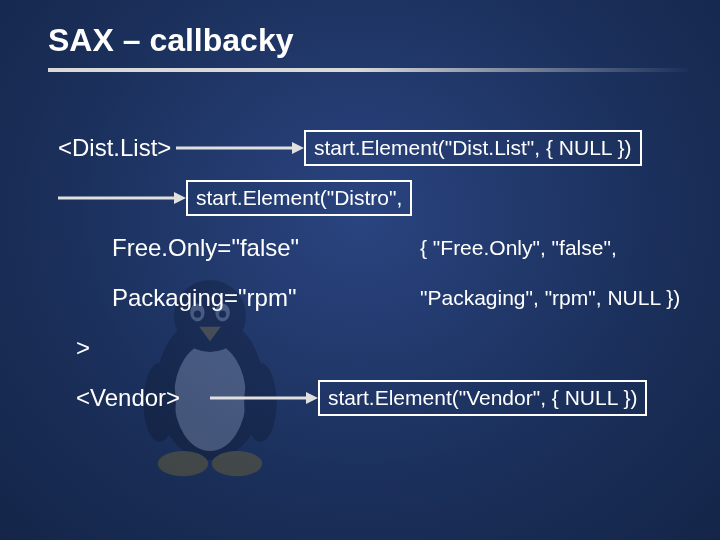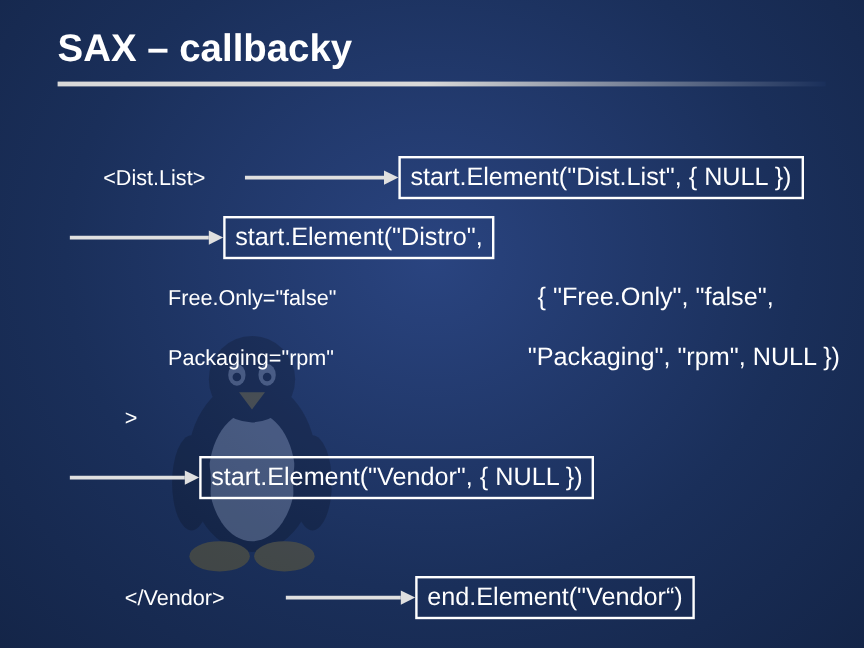--- a/index.html
+++ b/index.html
@@ -51,23 +51,22 @@
   .row {
     position: absolute;
     left: 58px;
     right: 20px;
     display: flex;
     align-items: center;
     height: 40px;
   }
   .xml-cell {
     color: #fff;
-    font-size: 18px;
+    font-size: 24px;
     white-space: nowrap;
-    margin-left: 28px;
   }
   .indent1 { padding-left: 18px; }
   .indent2 { padding-left: 54px; }
   .arrow-wrap {
     flex: 0 0 auto;
     display: flex;
     align-items: center;
   }
   .callback-box {
     border: 2px solid #ffffff;
@@ -140,34 +139,25 @@
   <div class="row" style="top:278px">
     <span class="xml-cell indent2" style="width:300px">Packaging="rpm"</span>
     <span class="callback-plain">"Packaging", "rpm", NULL })</span>
   </div>
 
   <div class="row" style="top:328px">
     <span class="xml-cell indent1">&gt;</span>
   </div>
 
   <div class="row" style="top:378px">
+    <span class="xml-cell indent1" style="width:134px">&lt;Vendor&gt;</span>
     <span class="arrow-wrap">
       <svg class="arrow" width="108" height="16">
           <line x1="0" y1="8" x2="96" y2="8"></line>
           <polygon points="96,2 108,8 96,14"></polygon>
         </svg>
     </span>
     <span class="callback-box">start.Element("Vendor", { NULL })</span>
   </div>
 
 
-  <div class="row" style="top:478px">
-    <span class="xml-cell indent1" style="width:134px">&lt;/Vendor&gt;</span>
-    <span class="arrow-wrap">
-      <svg class="arrow" width="108" height="16">
-          <line x1="0" y1="8" x2="96" y2="8"></line>
-          <polygon points="96,2 108,8 96,14"></polygon>
-        </svg>
-    </span>
-    <span class="callback-box">end.Element("Vendor“)</span>
-  </div>
 
 </div>
 
 </body></html>

